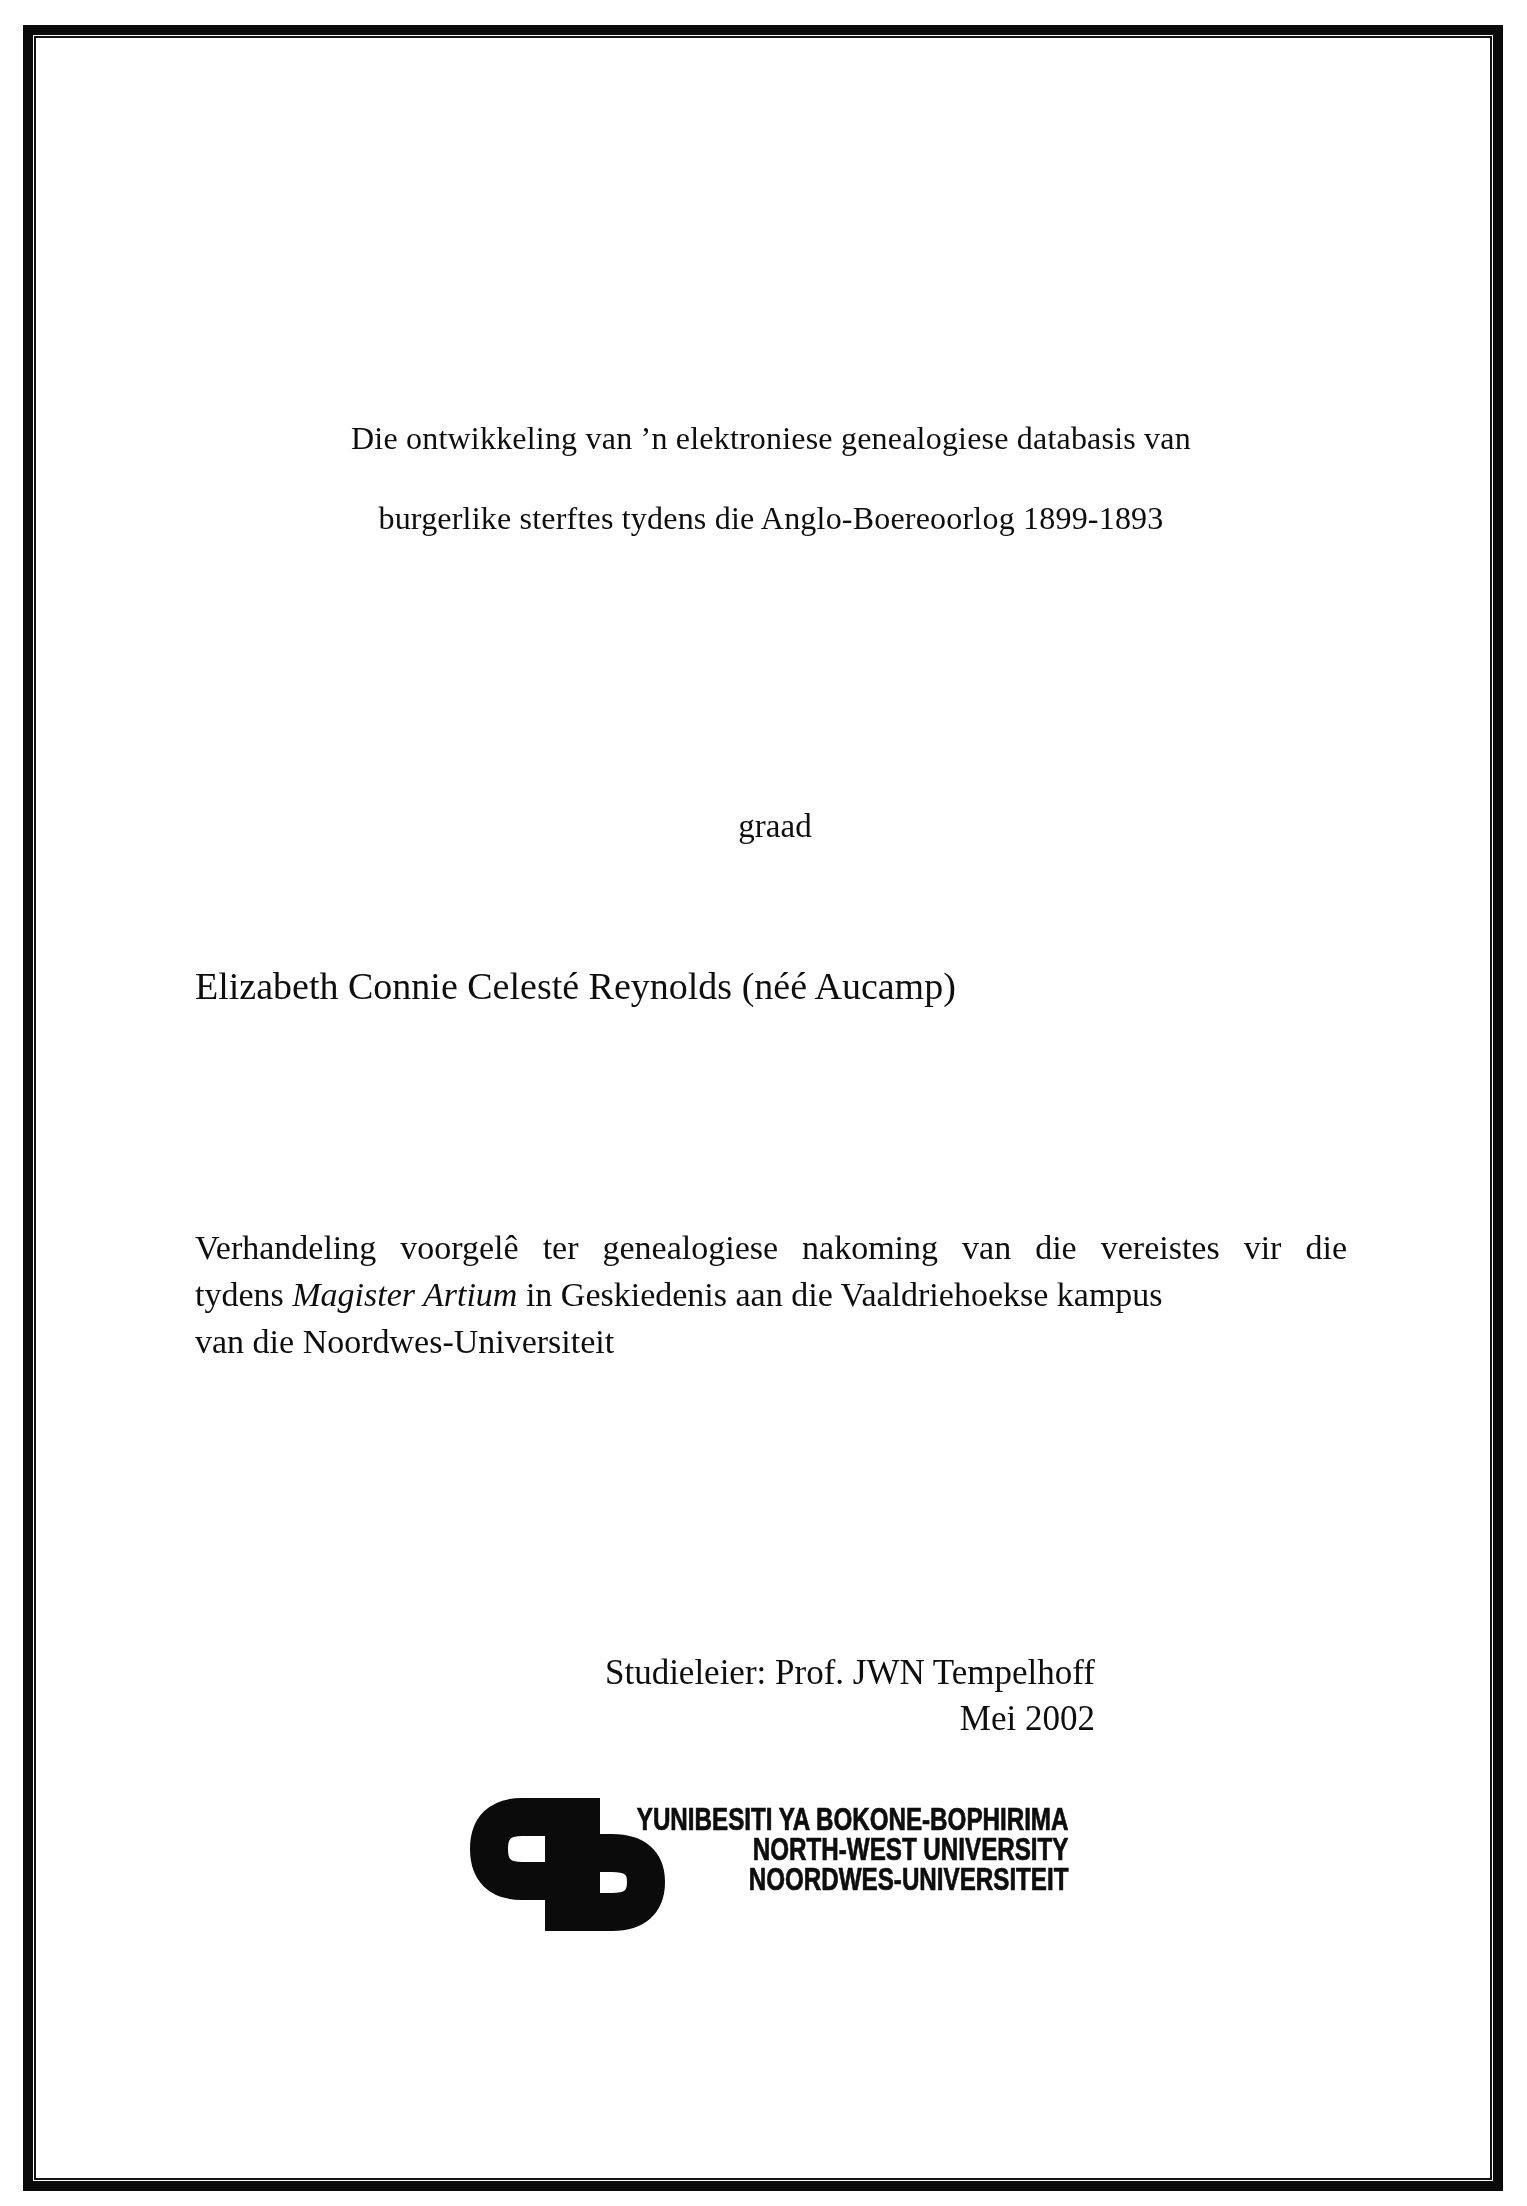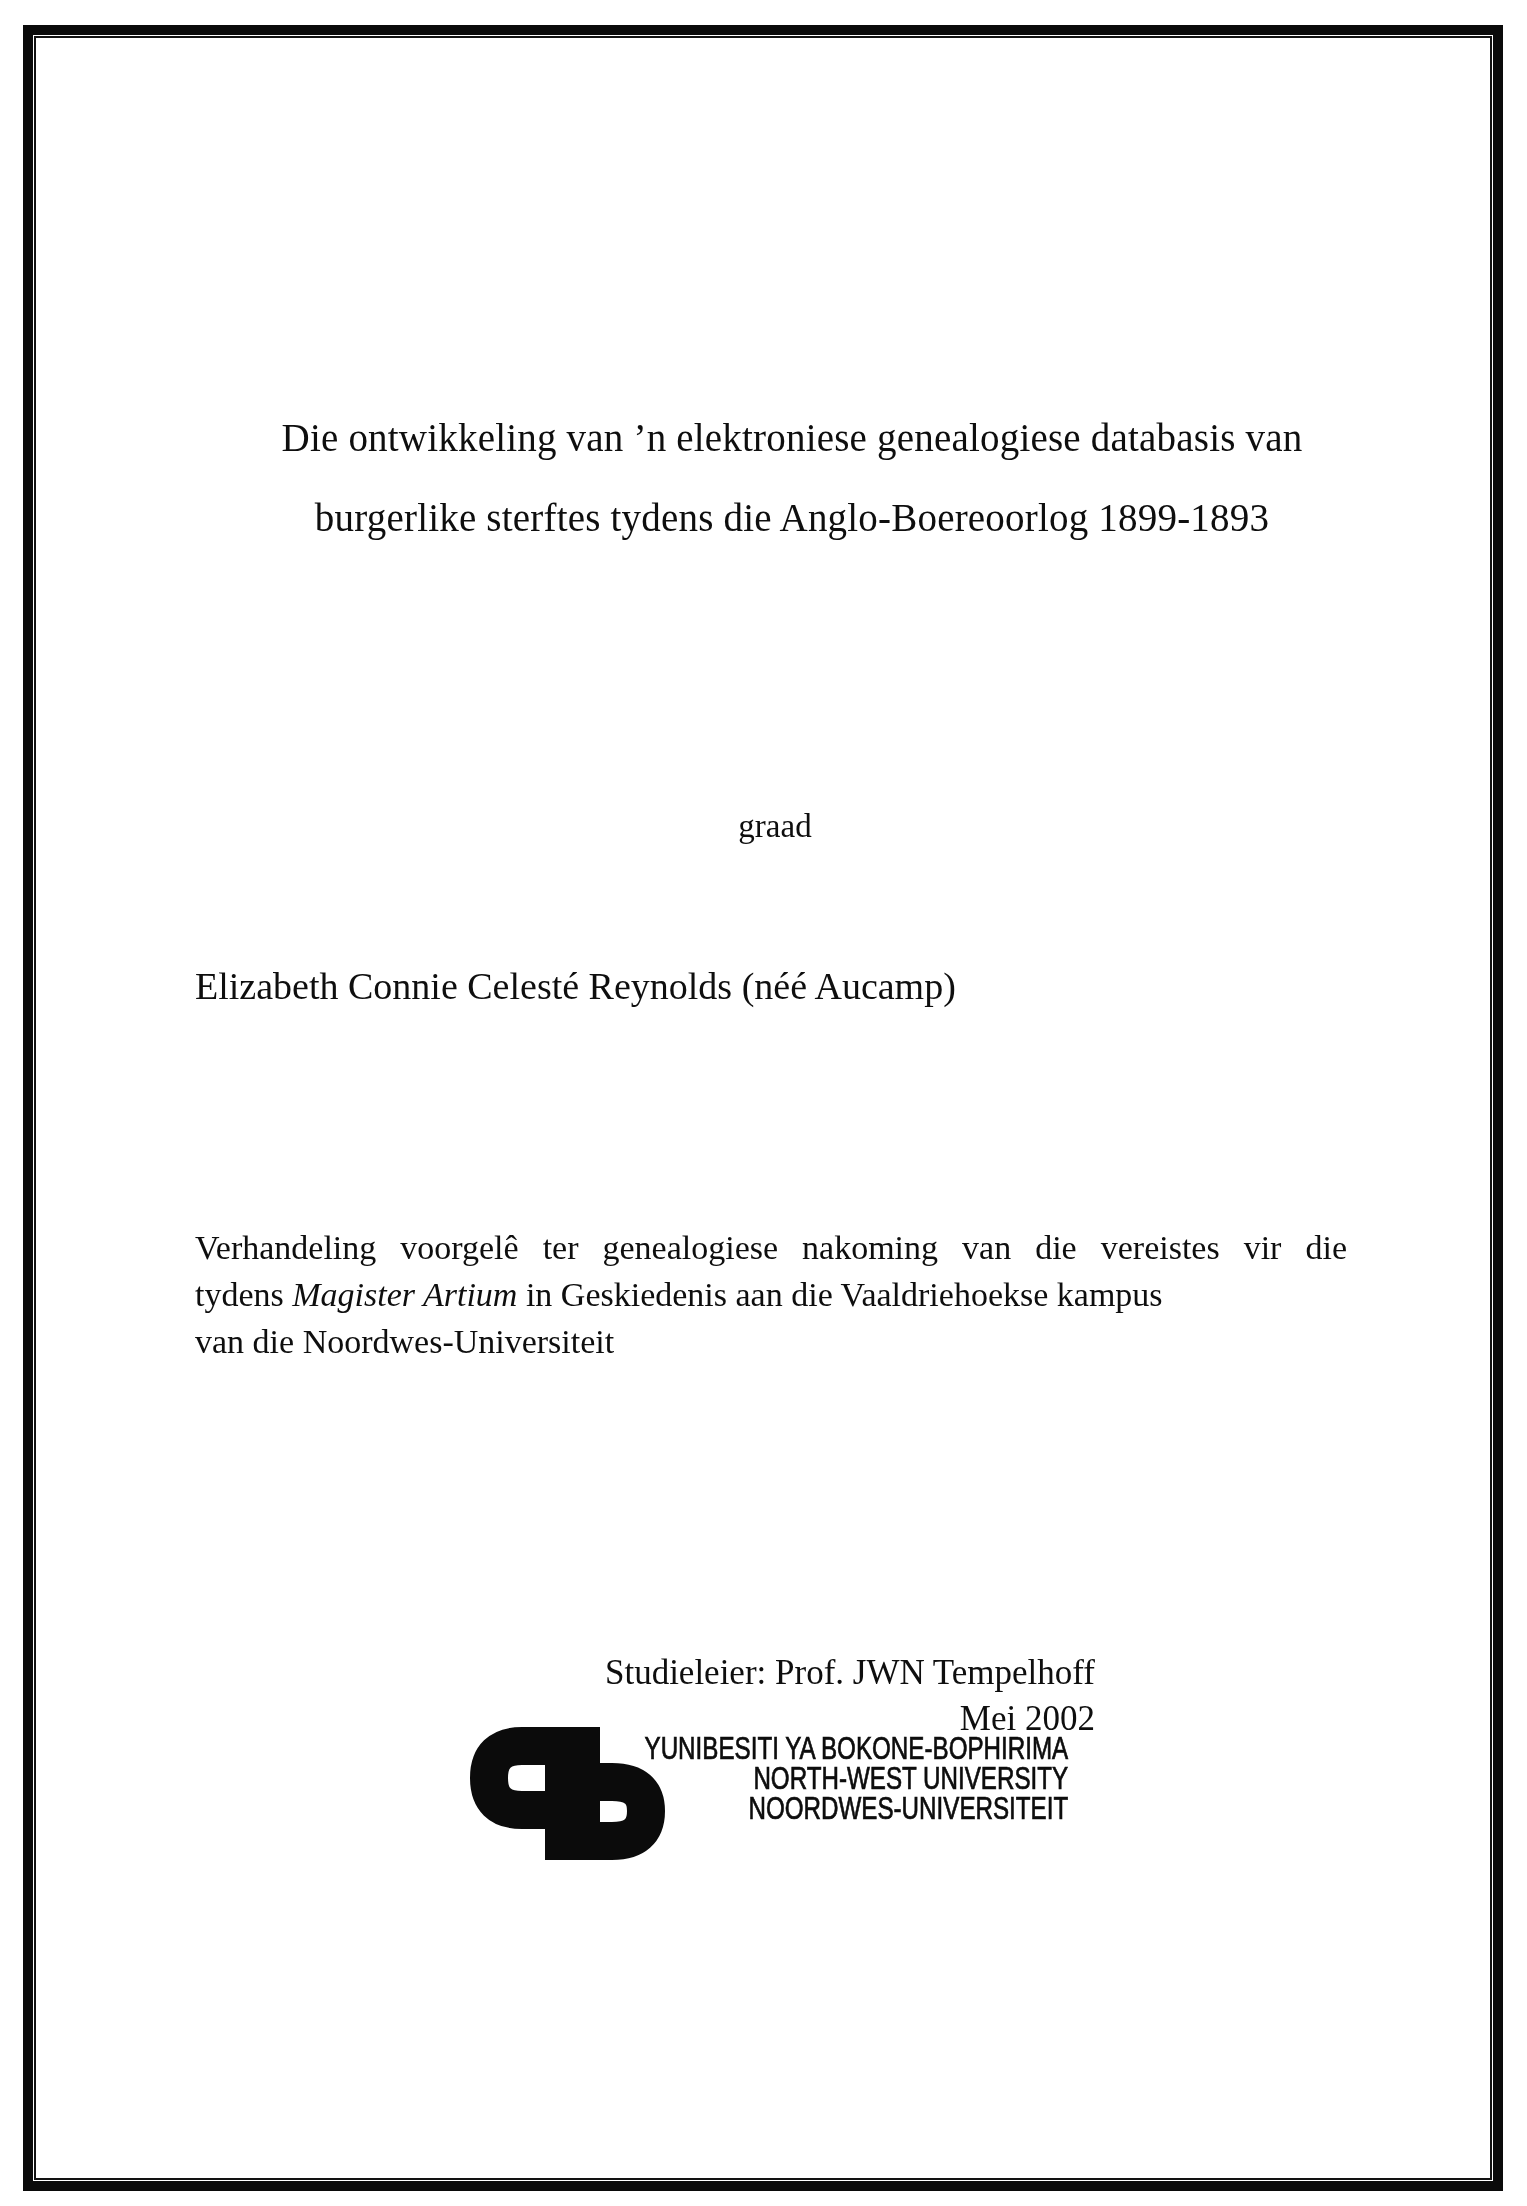--- a/index.html
+++ b/index.html
@@ -26,25 +26,25 @@
     border: 10px solid #0a0a0a;
     box-sizing: border-box;
   }
   .frame-inner {
     position: absolute;
     inset: 1px;
     border: 2px solid #121212;
   }
   .title-block {
     position: absolute;
-    left: 212px;
+    left: 191px;
     width: 1160px;
     top: 398px;
     text-align: center;
-    font-size: 39px;
+    font-size: 32px;
     line-height: 80px;
     letter-spacing: 0.2px;
   }
   .byline {
     position: absolute;
     left: 195px;
     width: 1160px;
     top: 806px;
     text-align: center;
     font-size: 33px;
@@ -79,23 +79,24 @@
     left: 195px;
     width: 900px;
     top: 1650px;
     font-size: 35px;
     line-height: 46px;
     text-align: right;
   }
   .logo {
     position: absolute;
     left: 470px;
-    top: 1727px;
+    top: 1798px;
     width: 600px;
     height: 140px;
+    font-weight: bold;
   }
   .logo-mark {
     position: absolute;
     left: 0;
     top: 0;
   }
   .logo-text {
     position: absolute;
     right: 2px;
     top: 7px;

